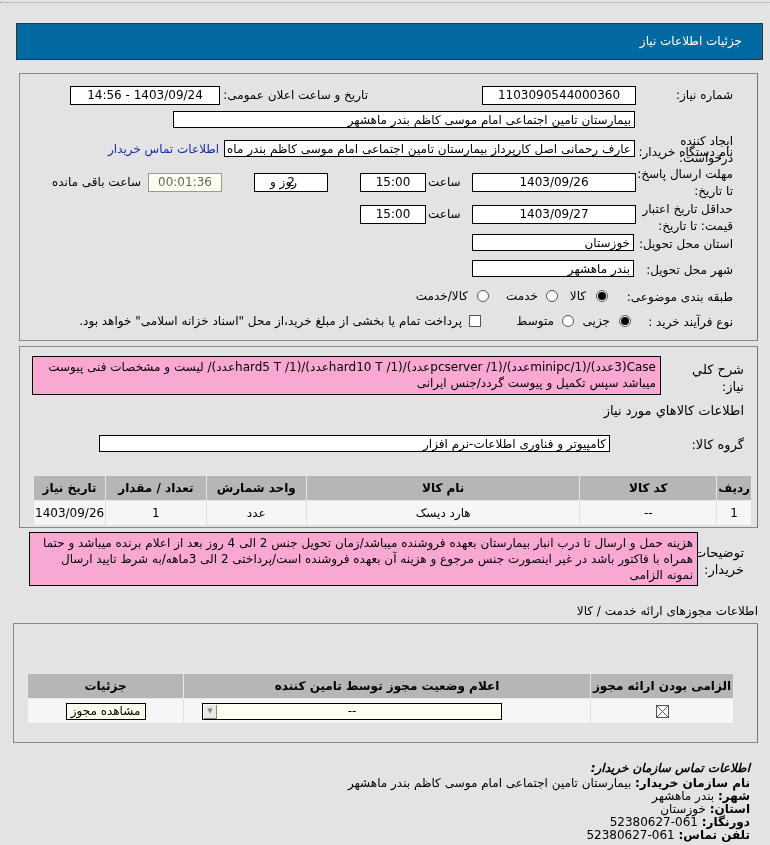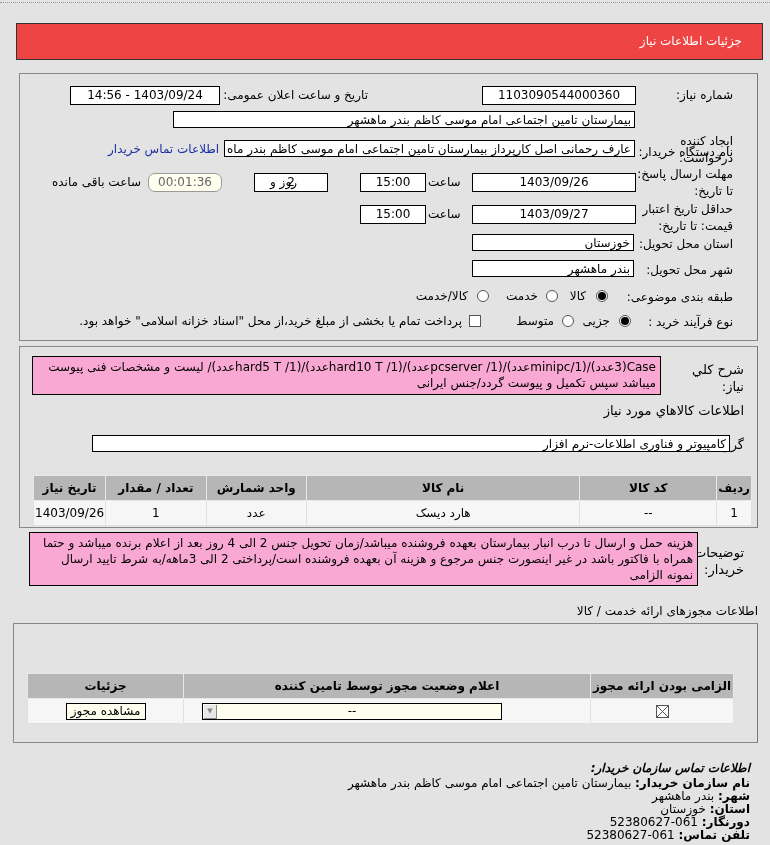--- a/index.html
+++ b/index.html
@@ -6,21 +6,21 @@
   body {
     width:770px; height:845px; overflow:hidden;
     background:#e3e3e3;
     font-family:"DejaVu Sans", sans-serif;
     font-size:12px; color:#000;
     direction:rtl; position:relative;
   }
   .topline { position:absolute; left:0; top:0; width:770px; height:2px; border-bottom:1px dotted #9a9a9a; }
   #title-bar {
     position:absolute; left:16px; top:23px; width:491px; height:35px;
-    background:#ef4444; border:1px solid #333;
+    background:#0369a1; border:1px solid #333;
   }
   #title-bar { width:491px; }
   .title-text { position:absolute; right:20px; top:10px; color:#fff; font-size:12px; }
   .panel {
     position:absolute; border:1px solid #888; border-right-color:#777; background:#e3e3e3;
   }
   .lbl { position:absolute; font-size:12px; white-space:nowrap; }
   .box {
     position:absolute; background:#fff; border:1px solid #000; height:17px;
     font-size:12px; line-height:17px; text-align:center; white-space:nowrap; overflow:hidden;
@@ -102,21 +102,21 @@
 <div class="box r" style="left:224px; top:140px; width:411px;">عارف رحمانی اصل کارپرداز بیمارستان تامین اجتماعی امام موسی کاظم بندر ماه</div>
 <span class="link" style="left:108px; top:142px;">اطلاعات تماس خریدار</span>
 
 <span class="lbl" style="right:37px; top:167px;">مهلت ارسال پاسخ:</span>
 <span class="lbl" style="right:37px; top:184px;">تا تاریخ:</span>
 <div class="box" style="left:472px; top:173px; width:162px;">1403/09/26</div>
 <span class="lbl" style="left:428px; top:175px;">ساعت</span>
 <div class="box" style="left:360px; top:173px; width:64px;">15:00</div>
 <div class="box" style="left:254px; top:173px; width:72px;">2</div>
 <span class="lbl" style="left:226px; top:175px;margin-left:44px;">روز و</span>
-<div class="box timer" style="left:148px; top:173px; width:72px;border-radius:7px;">00:01:36</div>
+<div class="box timer" style="left:148px; top:173px; width:72px;">00:01:36</div>
 <span class="lbl" style="left:52px; top:175px;">ساعت باقی مانده</span>
 
 <span class="lbl" style="right:37px; top:202px;">حداقل تاریخ اعتبار</span>
 <span class="lbl" style="right:37px; top:219px;">قیمت: تا تاریخ:</span>
 <div class="box" style="left:472px; top:205px; width:162px;">1403/09/27</div>
 <span class="lbl" style="left:428px; top:207px;">ساعت</span>
 <div class="box" style="left:360px; top:205px; width:64px;">15:00</div>
 
 <span class="lbl" style="right:37px; top:237px;">استان محل تحویل:</span>
 <div class="box r" style="left:472px; top:234px; width:162px;">خوزستان</div>
@@ -140,21 +140,21 @@
 <div class="chk" style="left:469px; top:315px;"></div>
 <span class="lbl" style="right:308px; top:314px;">پرداخت تمام یا بخشی از مبلغ خرید،از محل "اسناد خزانه اسلامی" خواهد بود.</span>
 
 <div class="panel" style="left:19px; top:346px; width:737px; height:180px;"></div>
 <span class="lbl bold" style="right:26px; top:362px; font-size:13px;">شرح کلي</span>
 <span class="lbl bold" style="right:26px; top:379px; font-size:13px;">نیاز:</span>
 <div class="textarea" style="left:32px; top:356px; width:629px; height:39px;">Case(3عدد)/(1/minipcعدد)/(1/ pcserverعدد)/(1/ hard10 Tعدد)/(1/ hard5 Tعدد)/ لیست و مشخصات فنی پیوست میباشد سپس تکمیل و پیوست گردد/جنس ایرانی</div>
 
 <span class="lbl bold" style="right:26px; top:403px; font-size:13px;">اطلاعات کالاهاي مورد نیاز</span>
 <span class="lbl bold" style="right:26px; top:437px; font-size:13px;">گروه کالا:</span>
-<div class="box r" style="left:92px; top:435px; width:638px;">کامپیوتر و فناوری اطلاعات-نرم افزار</div>
+<div class="box r" style="left:99px; top:435px; width:511px;">کامپیوتر و فناوری اطلاعات-نرم افزار</div>
 
 <table class="grid" style="left:33px; top:475px; width:719px;">
   <thead>
     <tr>
       <th style="width:30px;">ردیف</th>
       <th style="width:135px;">کد کالا</th>
       <th style="width:273px;">نام کالا</th>
       <th style="width:98px;">واحد شمارش</th>
       <th style="width:98px;">تعداد / مقدار</th>
       <th>تاریخ نیاز</th>

